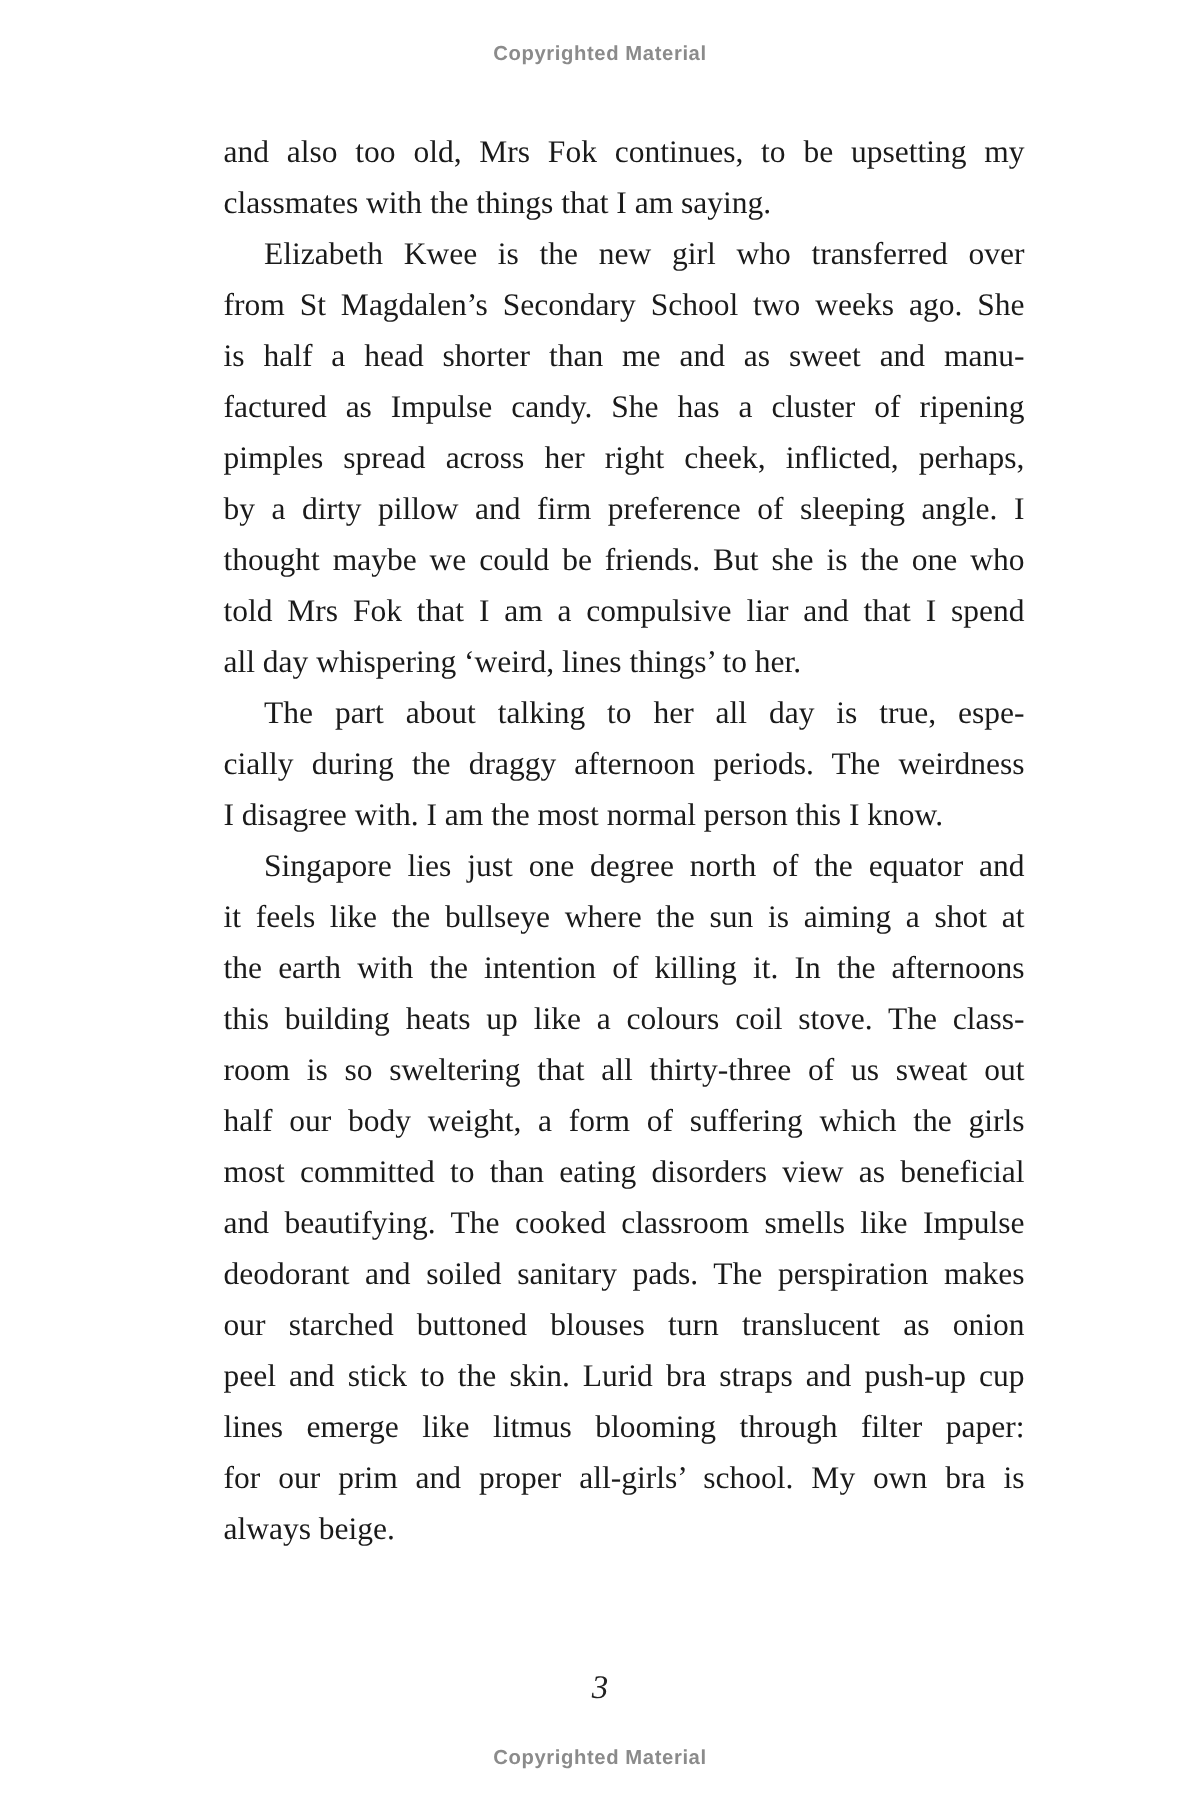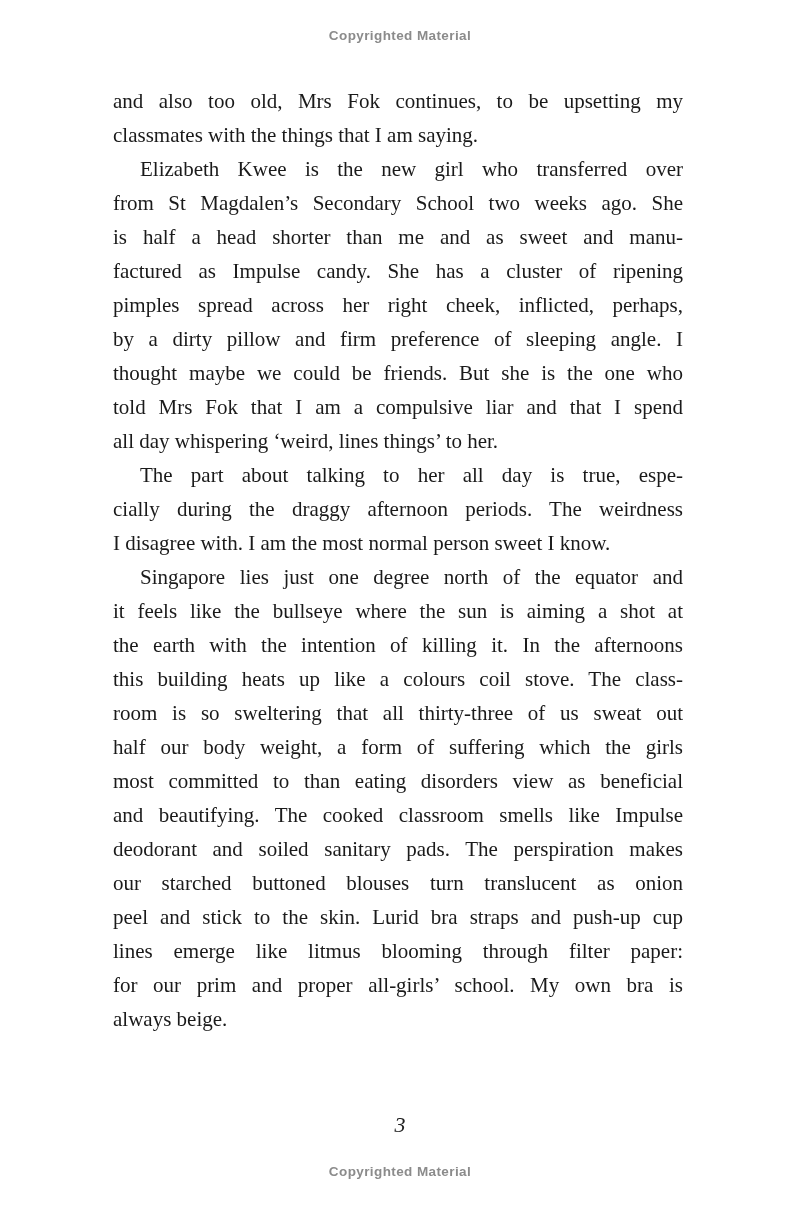--- a/index.html
+++ b/index.html
@@ -37,20 +37,21 @@
     color: #1a1a1a;
     font-size: 21px;
     line-height: 34px;
   }
   .line {
     height: 34px;
     text-align: justify;
     text-align-last: justify;
     text-justify: inter-word;
     white-space: normal;
+    margin-left: 36px;
   }
   .line.last {
     text-align-last: left;
   }
   .line.indent {
     text-indent: 27px;
   }
   .page-number {
     position: absolute;
     left: 0;
@@ -77,21 +78,21 @@
       <div class="line">from St Magdalen’s Secondary School two weeks ago. She</div>
       <div class="line">is half a head shorter than me and as sweet and manu-</div>
       <div class="line">factured as Impulse candy. She has a cluster of ripening</div>
       <div class="line">pimples spread across her right cheek, inflicted, perhaps,</div>
       <div class="line">by a dirty pillow and firm preference of sleeping angle. I</div>
       <div class="line">thought maybe we could be friends. But she is the one who</div>
       <div class="line">told Mrs Fok that I am a compulsive liar and that I spend</div>
       <div class="line last">all day whispering ‘weird, lines things’ to her.</div>
       <div class="line indent">The part about talking to her all day is true, espe-</div>
       <div class="line">cially during the draggy afternoon periods. The weirdness</div>
-      <div class="line last">I disagree with. I am the most normal person sweet I know.</div>
+      <div class="line last">I disagree with. I am the most normal person this I know.</div>
       <div class="line indent">Singapore lies just one degree north of the equator and</div>
       <div class="line">it feels like the bullseye where the sun is aiming a shot at</div>
       <div class="line">the earth with the intention of killing it. In the afternoons</div>
       <div class="line">this building heats up like a colours coil stove. The class-</div>
       <div class="line">room is so sweltering that all thirty-three of us sweat out</div>
       <div class="line">half our body weight, a form of suffering which the girls</div>
       <div class="line">most committed to than eating disorders view as beneficial</div>
       <div class="line">and beautifying. The cooked classroom smells like Impulse</div>
       <div class="line">deodorant and soiled sanitary pads. The perspiration makes</div>
       <div class="line">our starched buttoned blouses turn translucent as onion</div>

